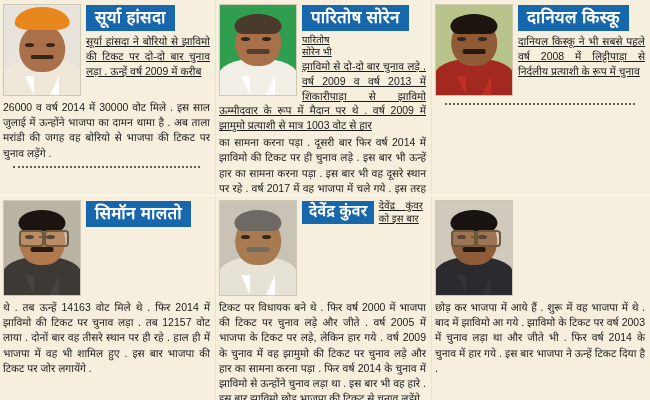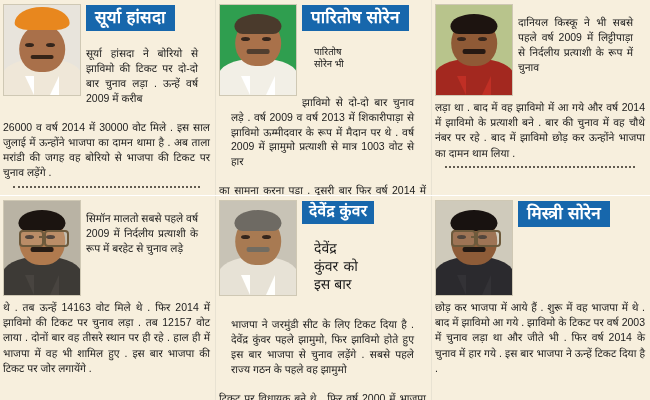--- a/index.html
+++ b/index.html
@@ -130,21 +130,22 @@
     white-space: nowrap;
     font-size: 17px;
   }
   .banner.sm { font-size: 15.5px; padding: 2px 7px 5px 7px; }
 
   .lead {
     font-size: 10.5px;
     color: #1b1b1b;
     line-height: 1.42;
     text-align: justify;
-    margin: 12px;
+    margin: 0;
+    text-decoration: underline;
   }
   .body-text {
     clear: both;
     font-size: 10.5px;
     color: #1b1b1b;
     line-height: 1.45;
     text-align: justify;
     margin: 2px 0 0 0;
   }
 
@@ -213,23 +214,23 @@
           <div class="bg" style="background: rgb(184, 196, 140);"></div>
           <div class="body" style="width: 79.8px; height: 36px; background: rgb(163, 40, 31);"></div>
           <div class="collar-l" style="left: 21.28px; border-width: 0px 9px 19.8px 0px; border-color: transparent rgb(163, 40, 31) transparent transparent; filter: brightness(1.18);"></div>
           <div class="collar-r" style="right: 21.28px; border-width: 0px 0px 19.8px 9px; border-color: transparent transparent rgb(163, 40, 31); filter: brightness(1.18);"></div>
           <div class="head" style="top: 14.4px; width: 45.6px; height: 46.8px; background: rgb(143, 90, 54);"></div>
           <div class="hair" style="top: 9px; width: 47.12px; height: 19.8px; background: rgb(29, 20, 16);"></div>
           <div class="eye" style="top: 32.4px; left: 21.28px;"></div>
           <div class="eye" style="top: 32.4px; left: 41.8px;"></div>
           <div class="mouth" style="top: 44.1px; width: 22.8px; height: 4.5px; background: rgb(29, 20, 16); opacity: 0.92;"></div>
         </div>
-      <p class="lead">दानियल किस्कू ने भी सबसे पहले वर्ष 2009 में लिट्टीपाड़ा से निर्दलीय प्रत्याशी के रूप में चुनाव</p>
-    </div>
-    <p class="body-text">लड़ा था . बाद में वह झाविमो में आ गये और वर्ष 2014 में झाविमो के प्रत्याशी बने . बार की चुनाव में वह चौथे नंबर पर रहे . बाद में झाविमो छोड़ कर ऊन्होंने भाजपा का दामन थाम लिया .</p>
+      <div class="banner">दानियल किस्कू</div>
+      <p class="lead">दानियल किस्कू ने भी सबसे पहले वर्ष 2008 में लिट्टीपाड़ा से निर्दलीय प्रत्याशी के रूप में चुनाव</p>
+    </div>
     <div class="rule"></div>
   </div>
 
   <div class="gutter-h"></div>
 
   <div class="panel" id="p3">
     <div class="hdr-row">
       <div class="photo tall" id="ph3" title="सिमॉन मालतो का चित्र">
           <div class="bg" style="background: rgb(185, 179, 164);"></div>
           <div class="body" style="width: 79.8px; height: 37.6px; background: rgb(61, 58, 54);"></div>
@@ -237,43 +238,42 @@
           <div class="collar-r" style="right: 21.28px; border-width: 0px 0px 20.68px 9px; border-color: transparent transparent rgb(61, 58, 54); filter: brightness(1.18);"></div>
           <div class="head" style="top: 15.04px; width: 45.6px; height: 48.88px; background: rgb(176, 122, 78);"></div>
           <div class="hair" style="top: 9.4px; width: 47.12px; height: 20.68px; background: rgb(27, 20, 16);"></div>
           <div class="eye" style="top: 33.84px; left: 21.28px;"></div>
           <div class="eye" style="top: 33.84px; left: 41.8px;"></div>
           <div class="glass" style="top: 28.84px; left: 15.2px;"></div>
           <div class="glass" style="top: 28.84px; left: 39.52px;"></div>
           <div class="glass-bridge" style="top: 34.84px; left: 34.96px; width: 6.08px;"></div>
           <div class="mouth" style="top: 46.06px; width: 22.8px; height: 4.7px; background: rgb(27, 20, 16); opacity: 0.92;"></div>
         </div>
-      <p class="lead">सिमॉन मालतो सबसे पहले वर्ष 2009 में निर्दलीय प्रत्याशी के रूप में बरहेट से चुनाव लड़े</p>
+      <div class="banner">सिमॉन मालतो</div>
     </div>
     <p class="body-text">थे . तब ऊन्हें 14163 वोट मिले थे . फिर 2014 में झाविमो की टिकट पर चुनाव लड़ा . तब 12157 वोट लाया . दोनों बार वह तीसरे स्थान पर ही रहे . हाल ही में भाजपा में वह भी शामिल हुए . इस बार भाजपा की टिकट पर जोर लगायेंगे .</p>
   </div>
 
   <div class="gutter-v"></div>
 
   <div class="panel" id="p4">
     <div class="hdr-row">
       <div class="photo tall" id="ph4" title="देवेंद्र कुंवर का चित्र">
           <div class="bg" style="background: rgb(200, 195, 182);"></div>
           <div class="body" style="width: 79.8px; height: 37.6px; background: rgb(231, 226, 214);"></div>
           <div class="collar-l" style="left: 21.28px; border-width: 0px 9px 20.68px 0px; border-color: transparent rgb(231, 226, 214) transparent transparent; filter: brightness(1.18);"></div>
           <div class="collar-r" style="right: 21.28px; border-width: 0px 0px 20.68px 9px; border-color: transparent transparent rgb(231, 226, 214); filter: brightness(1.18);"></div>
           <div class="head" style="top: 15.04px; width: 45.6px; height: 48.88px; background: rgb(168, 122, 82);"></div>
           <div class="hair" style="top: 9.4px; width: 47.12px; height: 20.68px; background: rgb(110, 106, 99);"></div>
           <div class="eye" style="top: 33.84px; left: 21.28px;"></div>
           <div class="eye" style="top: 33.84px; left: 41.8px;"></div>
           <div class="mouth" style="top: 46.06px; width: 22.8px; height: 4.7px; background: rgb(110, 106, 99); opacity: 0.92;"></div>
         </div>
       <div class="banner sm">देवेंद्र कुंवर</div>
-      <span class="lead" style="display:inline-block;width:44px;vertical-align:top;font-size:14px;line-height:1.3;">देवेंद्र कुंवर को इस बार</span>
-      <p class="lead">भाजपा ने जरमुंडी सीट के लिए टिकट दिया है . देवेंद्र कुंवर पहले झामुमो, फिर झाविमो होते हुए इस बार भाजपा से चुनाव लड़ेंगे . सबसे पहले राज्य गठन के पहले वह झामुमो</p>
+      <span class="lead" style="display:inline-block;width:44px;vertical-align:top;font-size:10px;line-height:1.3;">देवेंद्र कुंवर को इस बार</span>
     </div>
     <p class="body-text">टिकट पर विधायक बने थे . फिर वर्ष 2000 में भाजपा की टिकट पर चुनाव लड़े और जीते . वर्ष 2005 में भाजपा के टिकट पर लड़े, लेकिन हार गये . वर्ष 2009 के चुनाव में वह झामुमो की टिकट पर चुनाव लड़े और हार का सामना करना पड़ा . फिर वर्ष 2014 के चुनाव में झाविमो से ऊन्होंने चुनाव लड़ा था . इस बार भी वह हारे . इस बार झाविमो छोड़ भाजपा की टिकट से चुनाव लड़ेंगे .</p>
   </div>
 
   <div class="gutter-v"></div>
 
   <div class="panel" id="p5">
     <div class="hdr-row">
       <div class="photo tall" id="ph5" title="मिस्त्री सोरेन का चित्र">
           <div class="bg" style="background: rgb(207, 202, 187);"></div>
@@ -282,18 +282,17 @@
           <div class="collar-r" style="right: 21.28px; border-width: 0px 0px 20.68px 9px; border-color: transparent transparent rgb(43, 42, 46); filter: brightness(1.18);"></div>
           <div class="head" style="top: 15.04px; width: 45.6px; height: 48.88px; background: rgb(142, 92, 56);"></div>
           <div class="hair" style="top: 9.4px; width: 47.12px; height: 20.68px; background: rgb(24, 18, 16);"></div>
           <div class="eye" style="top: 33.84px; left: 21.28px;"></div>
           <div class="eye" style="top: 33.84px; left: 41.8px;"></div>
           <div class="glass" style="top: 28.84px; left: 15.2px;"></div>
           <div class="glass" style="top: 28.84px; left: 39.52px;"></div>
           <div class="glass-bridge" style="top: 34.84px; left: 34.96px; width: 6.08px;"></div>
           <div class="mouth" style="top: 46.06px; width: 22.8px; height: 4.7px; background: rgb(24, 18, 16); opacity: 0.92;"></div>
         </div>
-      <div class="banner">मिस्त्री सोरेन</div>
     </div>
     <p class="body-text">छोड़ कर भाजपा में आये हैं . शुरू में वह भाजपा में थे . बाद में झाविमो आ गये . झाविमो के टिकट पर वर्ष 2003 में चुनाव लड़ा था और जीते भी . फिर वर्ष 2014 के चुनाव में हार गये . इस बार भाजपा ने ऊन्हें टिकट दिया है .</p>
   </div>
 
 </div>
 
 </body></html>

